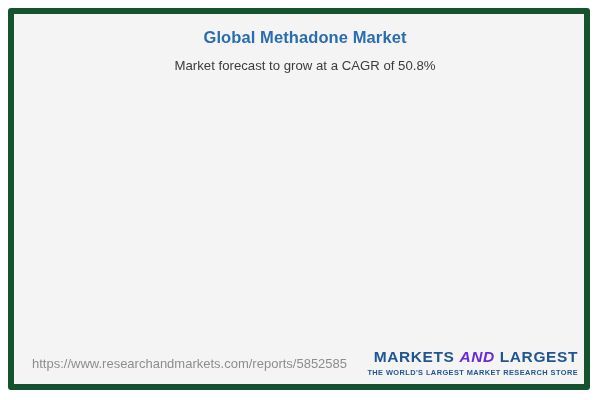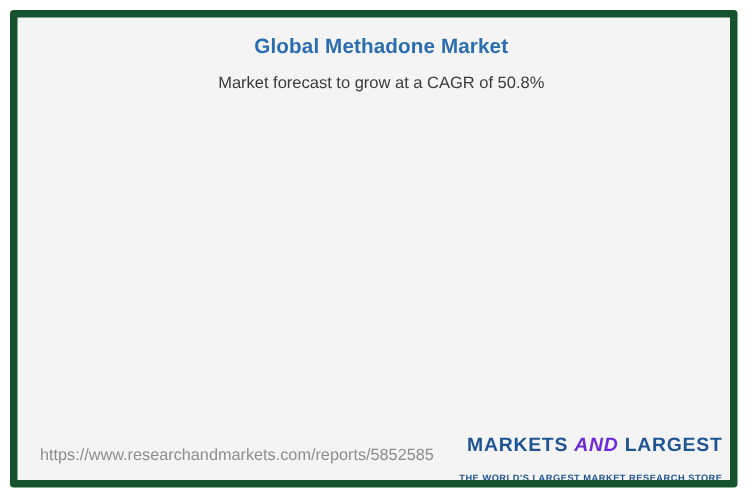--- a/index.html
+++ b/index.html
@@ -92,21 +92,21 @@
   }
   .logo-main {
     font-size: 15.5px;
     font-weight: bold;
     color: #1f5592;
     letter-spacing: 0.6px;
     white-space: nowrap;
   }
   .logo-and { color: #6d28d9; font-style: italic; }
   .logo-tag {
-    margin-top: 12px;
+    margin-top: 2px;
     font-size: 7.4px;
     font-weight: bold;
     color: #1f5592;
     letter-spacing: 0.42px;
     white-space: nowrap;
   }
 </style>
 </head>
 <body>
 

